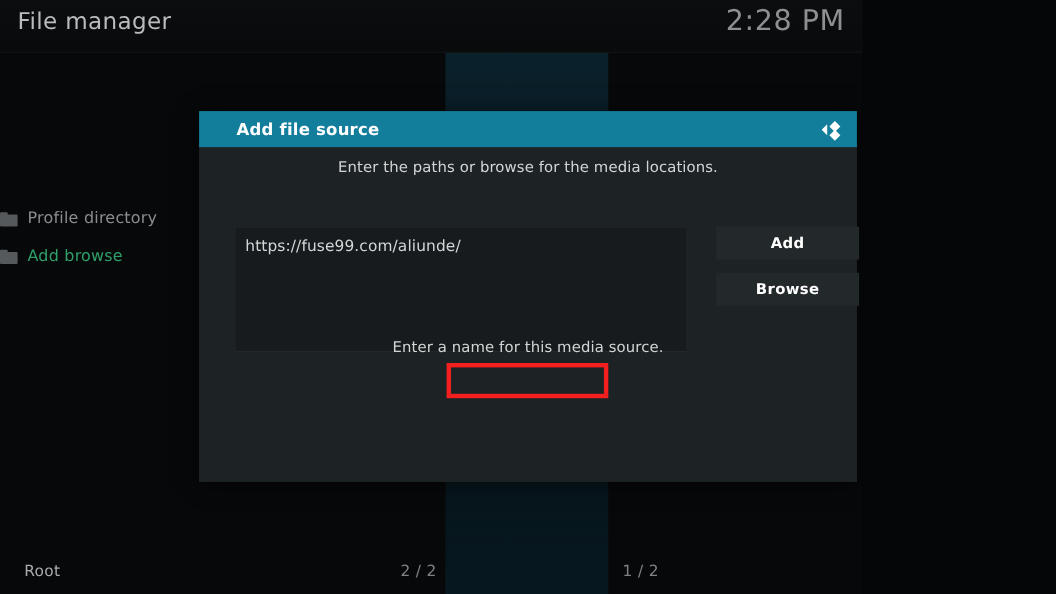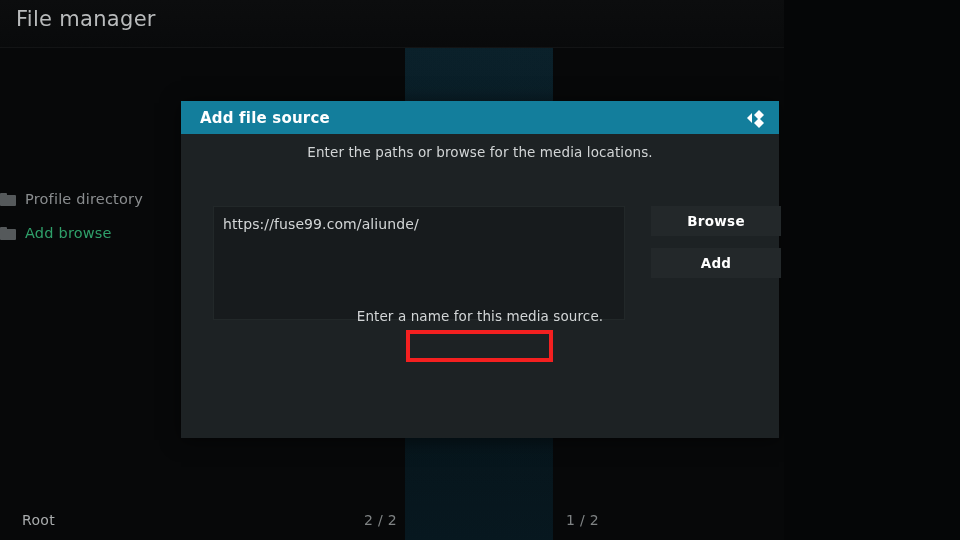--- a/index.html
+++ b/index.html
@@ -127,21 +127,21 @@
   }
   .dlg-header {
     position: absolute;
     left: 0; top: 0;
     width: 598px; height: 33px;
     background: #137e9c;
     display: flex;
     align-items: center;
   }
   .dlg-title {
-    margin-left: 19px;
+    margin-left: 34px;
     font-size: 15px;
     font-weight: bold;
     color: #ffffff;
     letter-spacing: 0.2px;
   }
   .kodi-logo {
     position: absolute;
     right: 13px;
     top: 6px;
     width: 22px;
@@ -287,20 +287,21 @@
 
 <div id="screen">
 
   <div class="bg-panel">
     <div class="bg-panel-inner"></div>
   </div>
 
   <div class="topbar"></div>
   <div class="topbar-sep"></div>
   <div class="app-title">File manager</div>
+  <div class="clock">2:28 PM</div>
 
   <div class="sidelist">
     <div class="side-item">
       <span class="folder-icon">
         <span class="tab"></span>
           <span class="body"></span>
       </span>
       <span class="side-label">Profile directory</span>
     </div>
     <div class="side-item">
@@ -327,22 +328,22 @@
 
     <div class="dlg-body">
 
       <div class="hint hint-paths">Enter the paths or browse for the media locations.</div>
 
       <div class="path-row">
         <div class="path-box">
           <div class="path-text">https://fuse99.com/aliunde/</div>
         </div>
         <div class="side-buttons">
+          <div class="btn">Add</div>
           <div class="btn">Browse</div>
-          <div class="btn">Add</div>
         </div>
       </div>
 
     </div>
 
   </div>
 
   <div style="position:absolute; left:181px; top:308px; width:598px; z-index:21;">
     <div class="hint">Enter a name for this media source.</div>
   </div>

